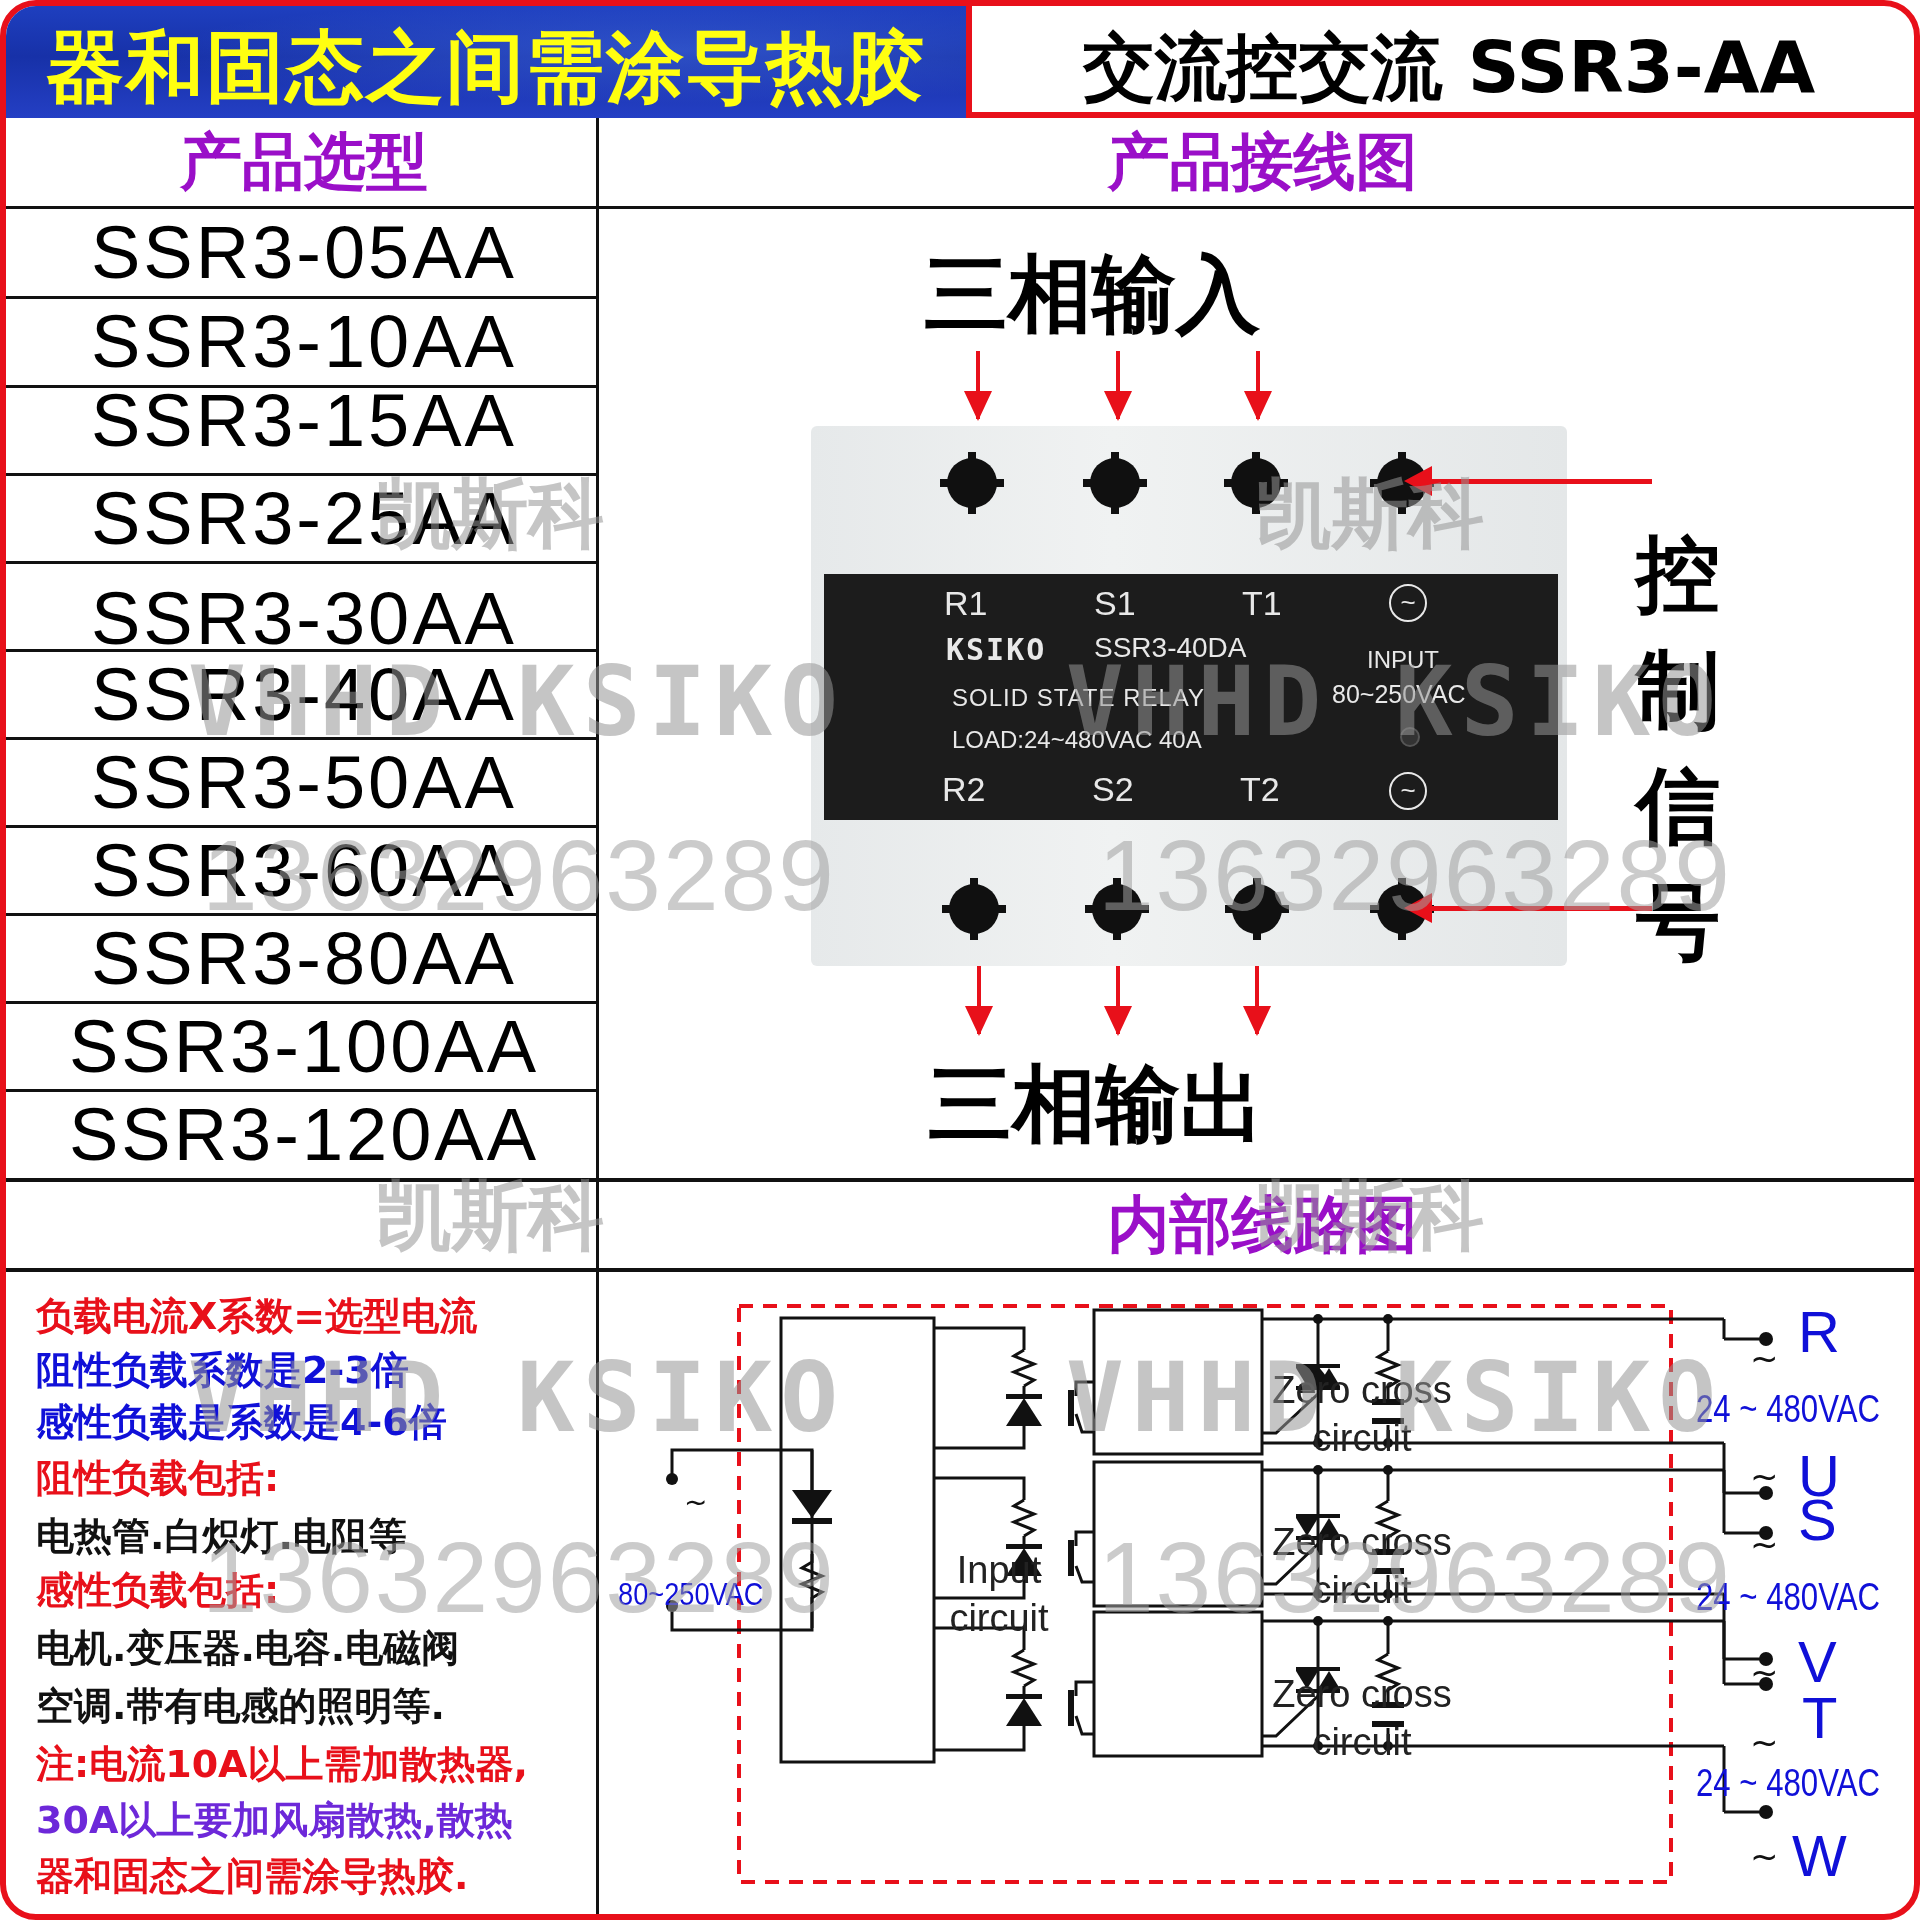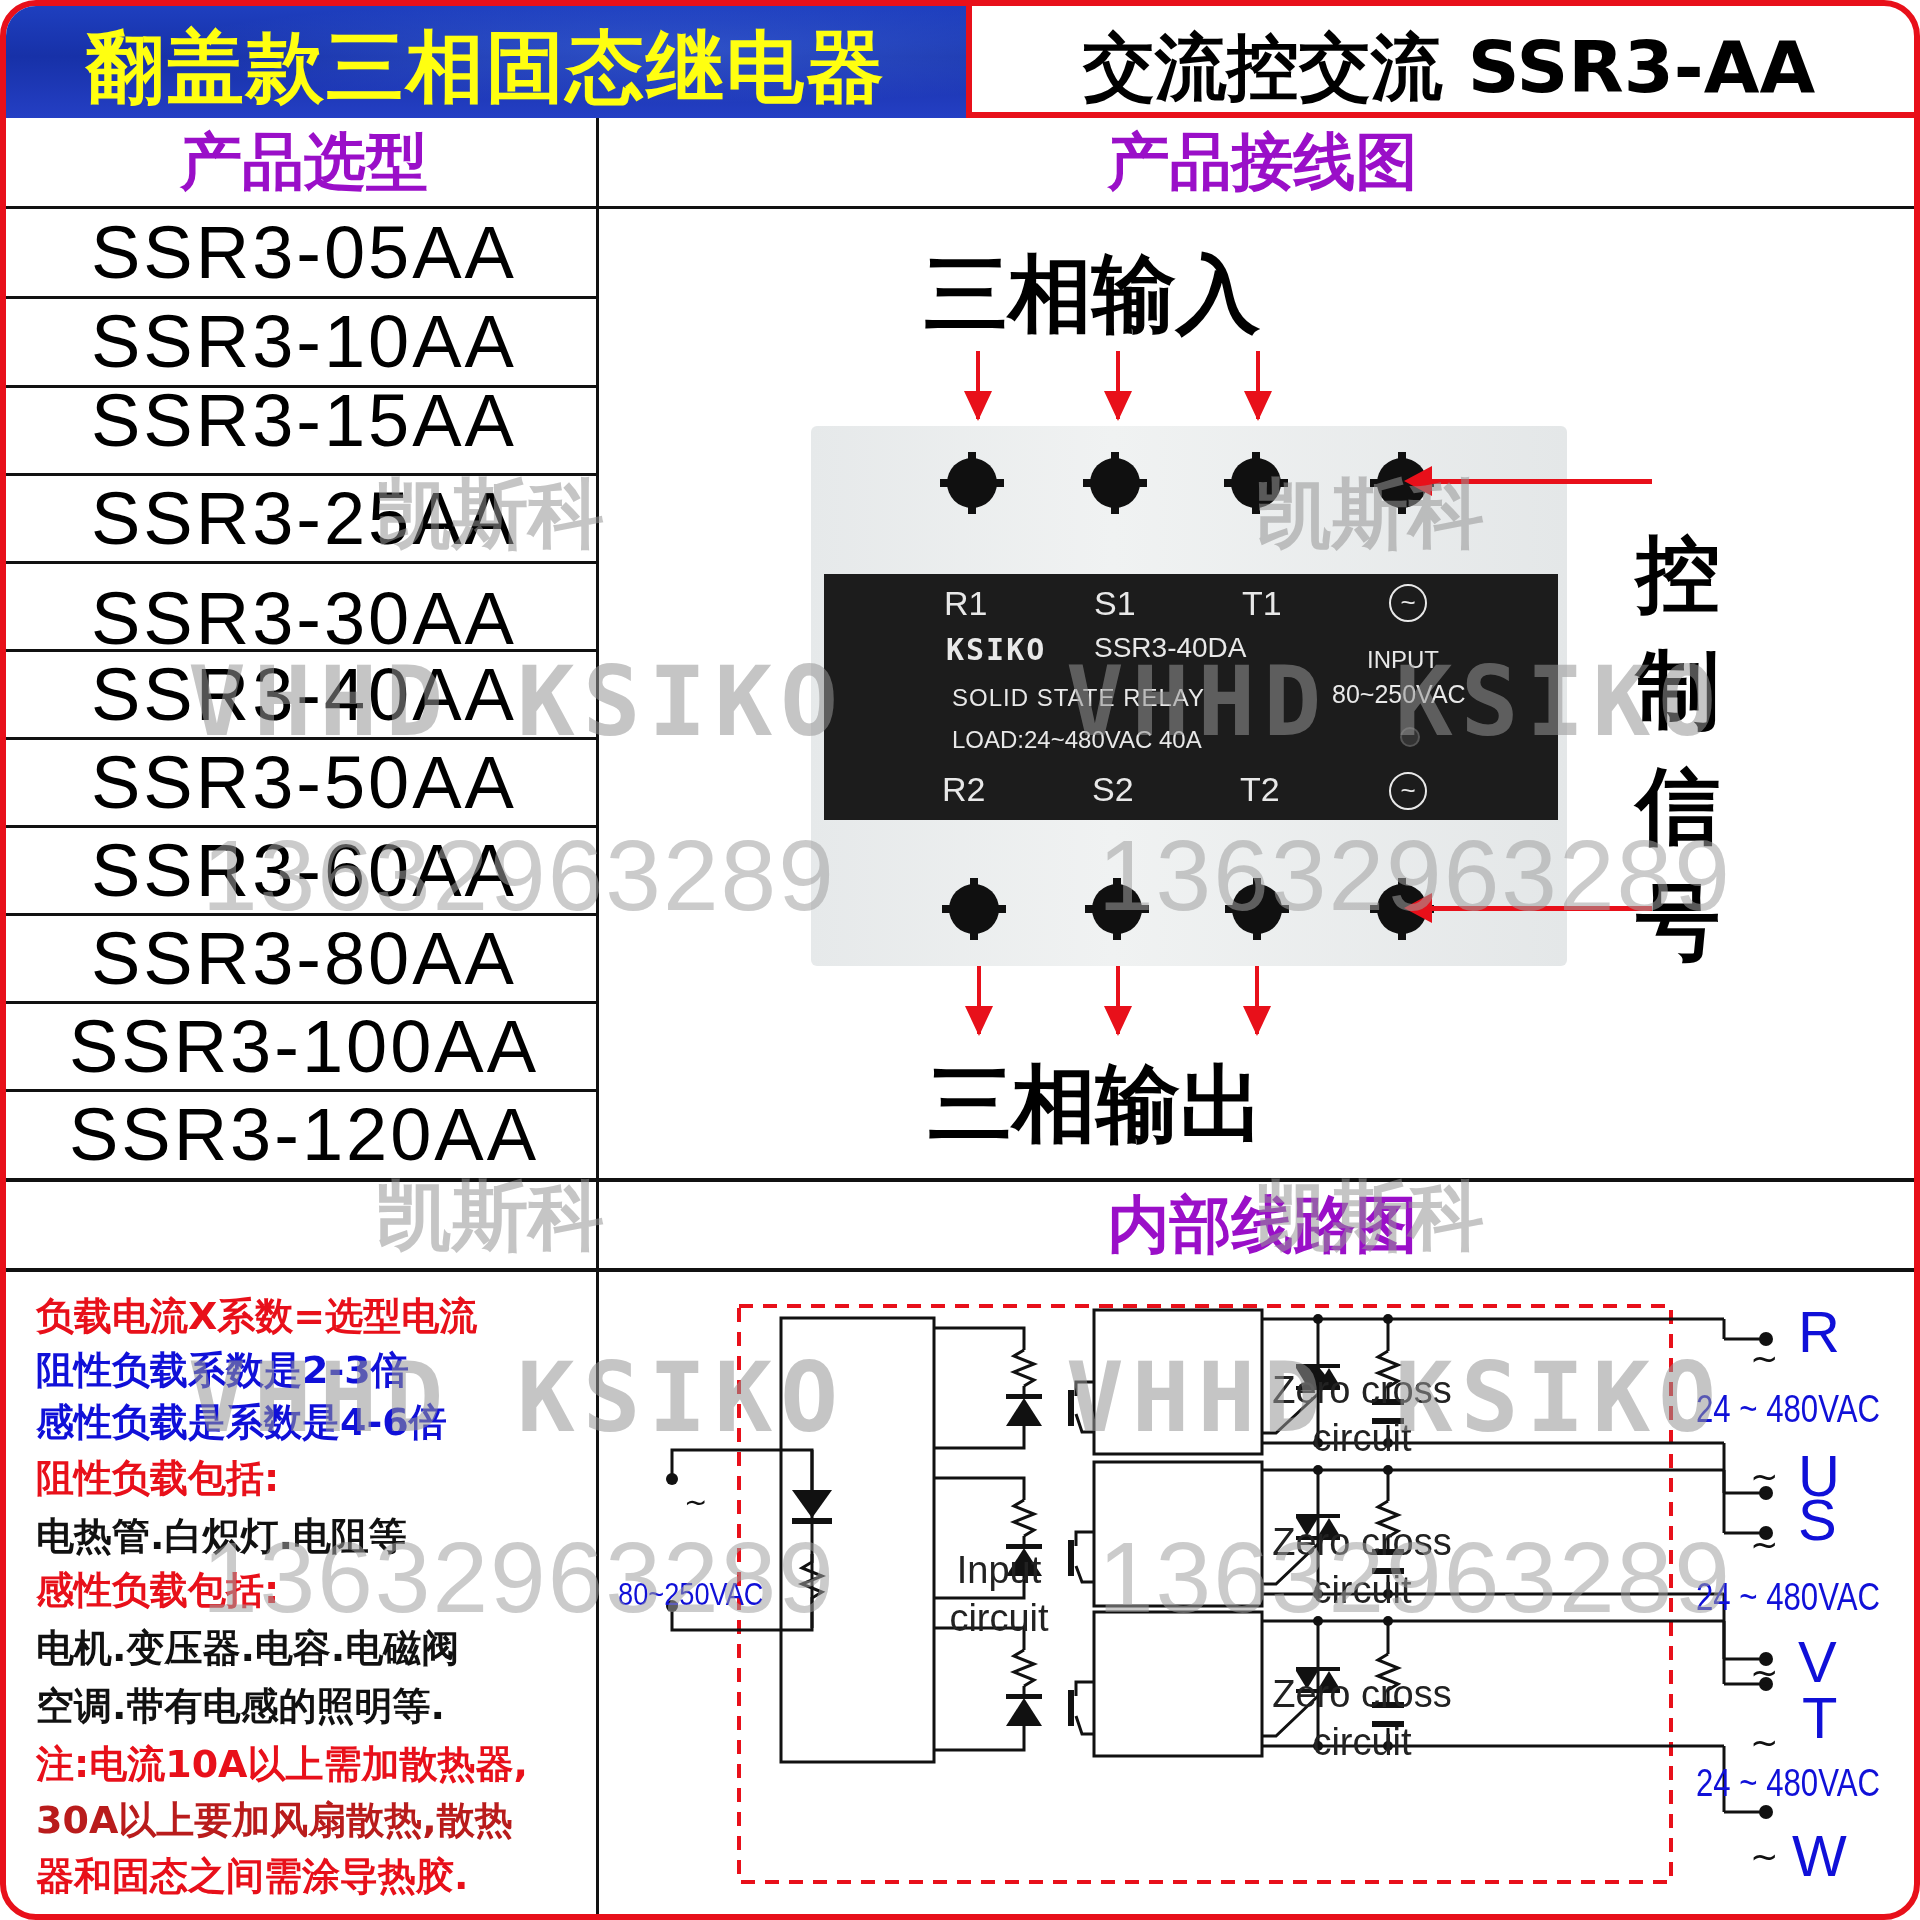--- a/index.html
+++ b/index.html
@@ -59,21 +59,21 @@
   .wm { position: absolute; color: rgba(150,150,150,.55); font-weight: bold; pointer-events: none; z-index: 20; }
   .wm-num { position: absolute; color: rgba(160,160,160,.55); font-family: "Liberation Sans", sans-serif;
     font-size: 100px; pointer-events: none; z-index: 20; letter-spacing: 2px; }
 </style>
 </head>
 <body>
 
 <div class="frame">
 
   <div class="hdr-left">
-    <div class="t">翻盖款三相固态继电器</div>
+    <div class="t">器和固态之间需涂导热胶</div>
   </div>
   <div class="hdr-right">
     <div class="t">交流控交流 SSR3-AA</div>
   </div>
 
   <div class="vline" style="left:590px; top:112px; height:1808px;"></div>
   <div class="hline" style="left:0; top:200px; width:1920px; height:3px;"></div>
   <div class="hline" style="left:0; top:1172px; width:1920px;"></div>
   <div class="hline" style="left:0; top:1262px; width:1920px;"></div>
 
@@ -156,21 +156,21 @@
   <div>
     <div class="note" style="top:1282px; color:#e8101a;">负载电流X系数=选型电流</div>
     <div class="note" style="top:1336px; color:#1010d8;">阻性负载系数是2-3倍</div>
     <div class="note" style="top:1388px; color:#1010d8;">感性负载是系数是4-6倍</div>
     <div class="note" style="top:1444px; color:#e8101a;">阻性负载包括:</div>
     <div class="note" style="top:1502px; color:#111;">电热管.白炽灯.电阻等</div>
     <div class="note" style="top:1556px; color:#e8101a;">感性负载包括:</div>
     <div class="note" style="top:1614px; color:#111;">电机.变压器.电容.电磁阀</div>
     <div class="note" style="top:1672px; color:#111;">空调.带有电感的照明等.</div>
     <div class="note" style="top:1730px; color:#e8101a;">注:电流10A以上需加散热器,</div>
-    <div class="note" style="top:1786px; color:#b91c1c;">30A以上要加风扇散热,散热</div>
+    <div class="note" style="top:1786px; color:#6d28d9;">30A以上要加风扇散热,散热</div>
     <div class="note" style="top:1842px; color:#e8101a;">器和固态之间需涂导热胶.</div>
   </div>
 
   <svg style="position:absolute; left:600px; top:1280px;" width="1314" height="620" viewBox="600 1280 1314 620">
     <g stroke="#111" stroke-width="3" fill="none">
 
       <rect x="733" y="1300" width="932" height="576" stroke="#e8101a" stroke-width="4" stroke-dasharray="14,10"></rect>
 
       <polyline points="666,1473 666,1444 806,1444 806,1624 666,1624 666,1600"></polyline>
 

